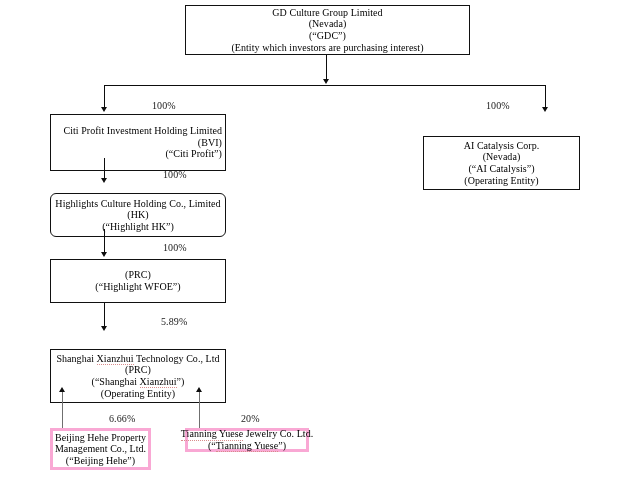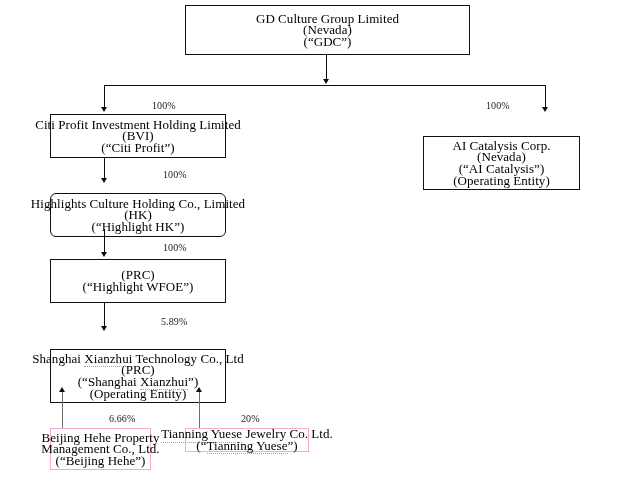--- a/index.html
+++ b/index.html
@@ -22,27 +22,27 @@
   .org-box {
     position: absolute;
     box-sizing: border-box;
     background: #ffffff;
     border: 1.6px solid #111111;
     display: flex;
     flex-direction: column;
     align-items: center;
     justify-content: center;
     text-align: center;
-    font-size: 13px;
+    font-size: 10px;
     line-height: 11.6px;
     letter-spacing: 0.05px;
     padding: 1px 3px;
   }
   .org-box.thin {
-    border: 1px solid #f9a8d4;
+    border: 3px solid #f9a8d4;
   }
   .org-box .ln {
     display: block;
     white-space: nowrap;
   }
   .pct-label {
     position: absolute;
     font-size: 10px;
     line-height: 10px;
     letter-spacing: 0.1px;
@@ -79,23 +79,24 @@
 </style>
 </head>
 <body>
 
 <div id="chart-root">
 
   <div class="org-box" style="left:185px; top:5px; width:285px; height:50px;">
     <span class="ln">GD Culture Group Limited</span>
     <span class="ln">(Nevada)</span>
     <span class="ln">(“GDC”)</span>
+    <span class="ln">(Entity which investors are purchasing interest)</span>
   </div>
 
-  <div class="org-box" style="left:50px; top:114px; width:176px; height:44px;">
+  <div class="org-box" style="left:50px; top:114px; width:176px; height:57px;align-items:flex-end;">
     <span class="ln">Citi Profit Investment Holding Limited</span>
     <span class="ln">(BVI)</span>
     <span class="ln">(“Citi Profit”)</span>
   </div>
 
   <div class="org-box" style="left:423px; top:114px; width:157px; height:54px;margin-top:22px;">
     <span class="ln">AI Catalysis Corp.</span>
     <span class="ln">(Nevada)</span>
     <span class="ln">(“AI Catalysis”)</span>
     <span class="ln">(Operating Entity)</span>

